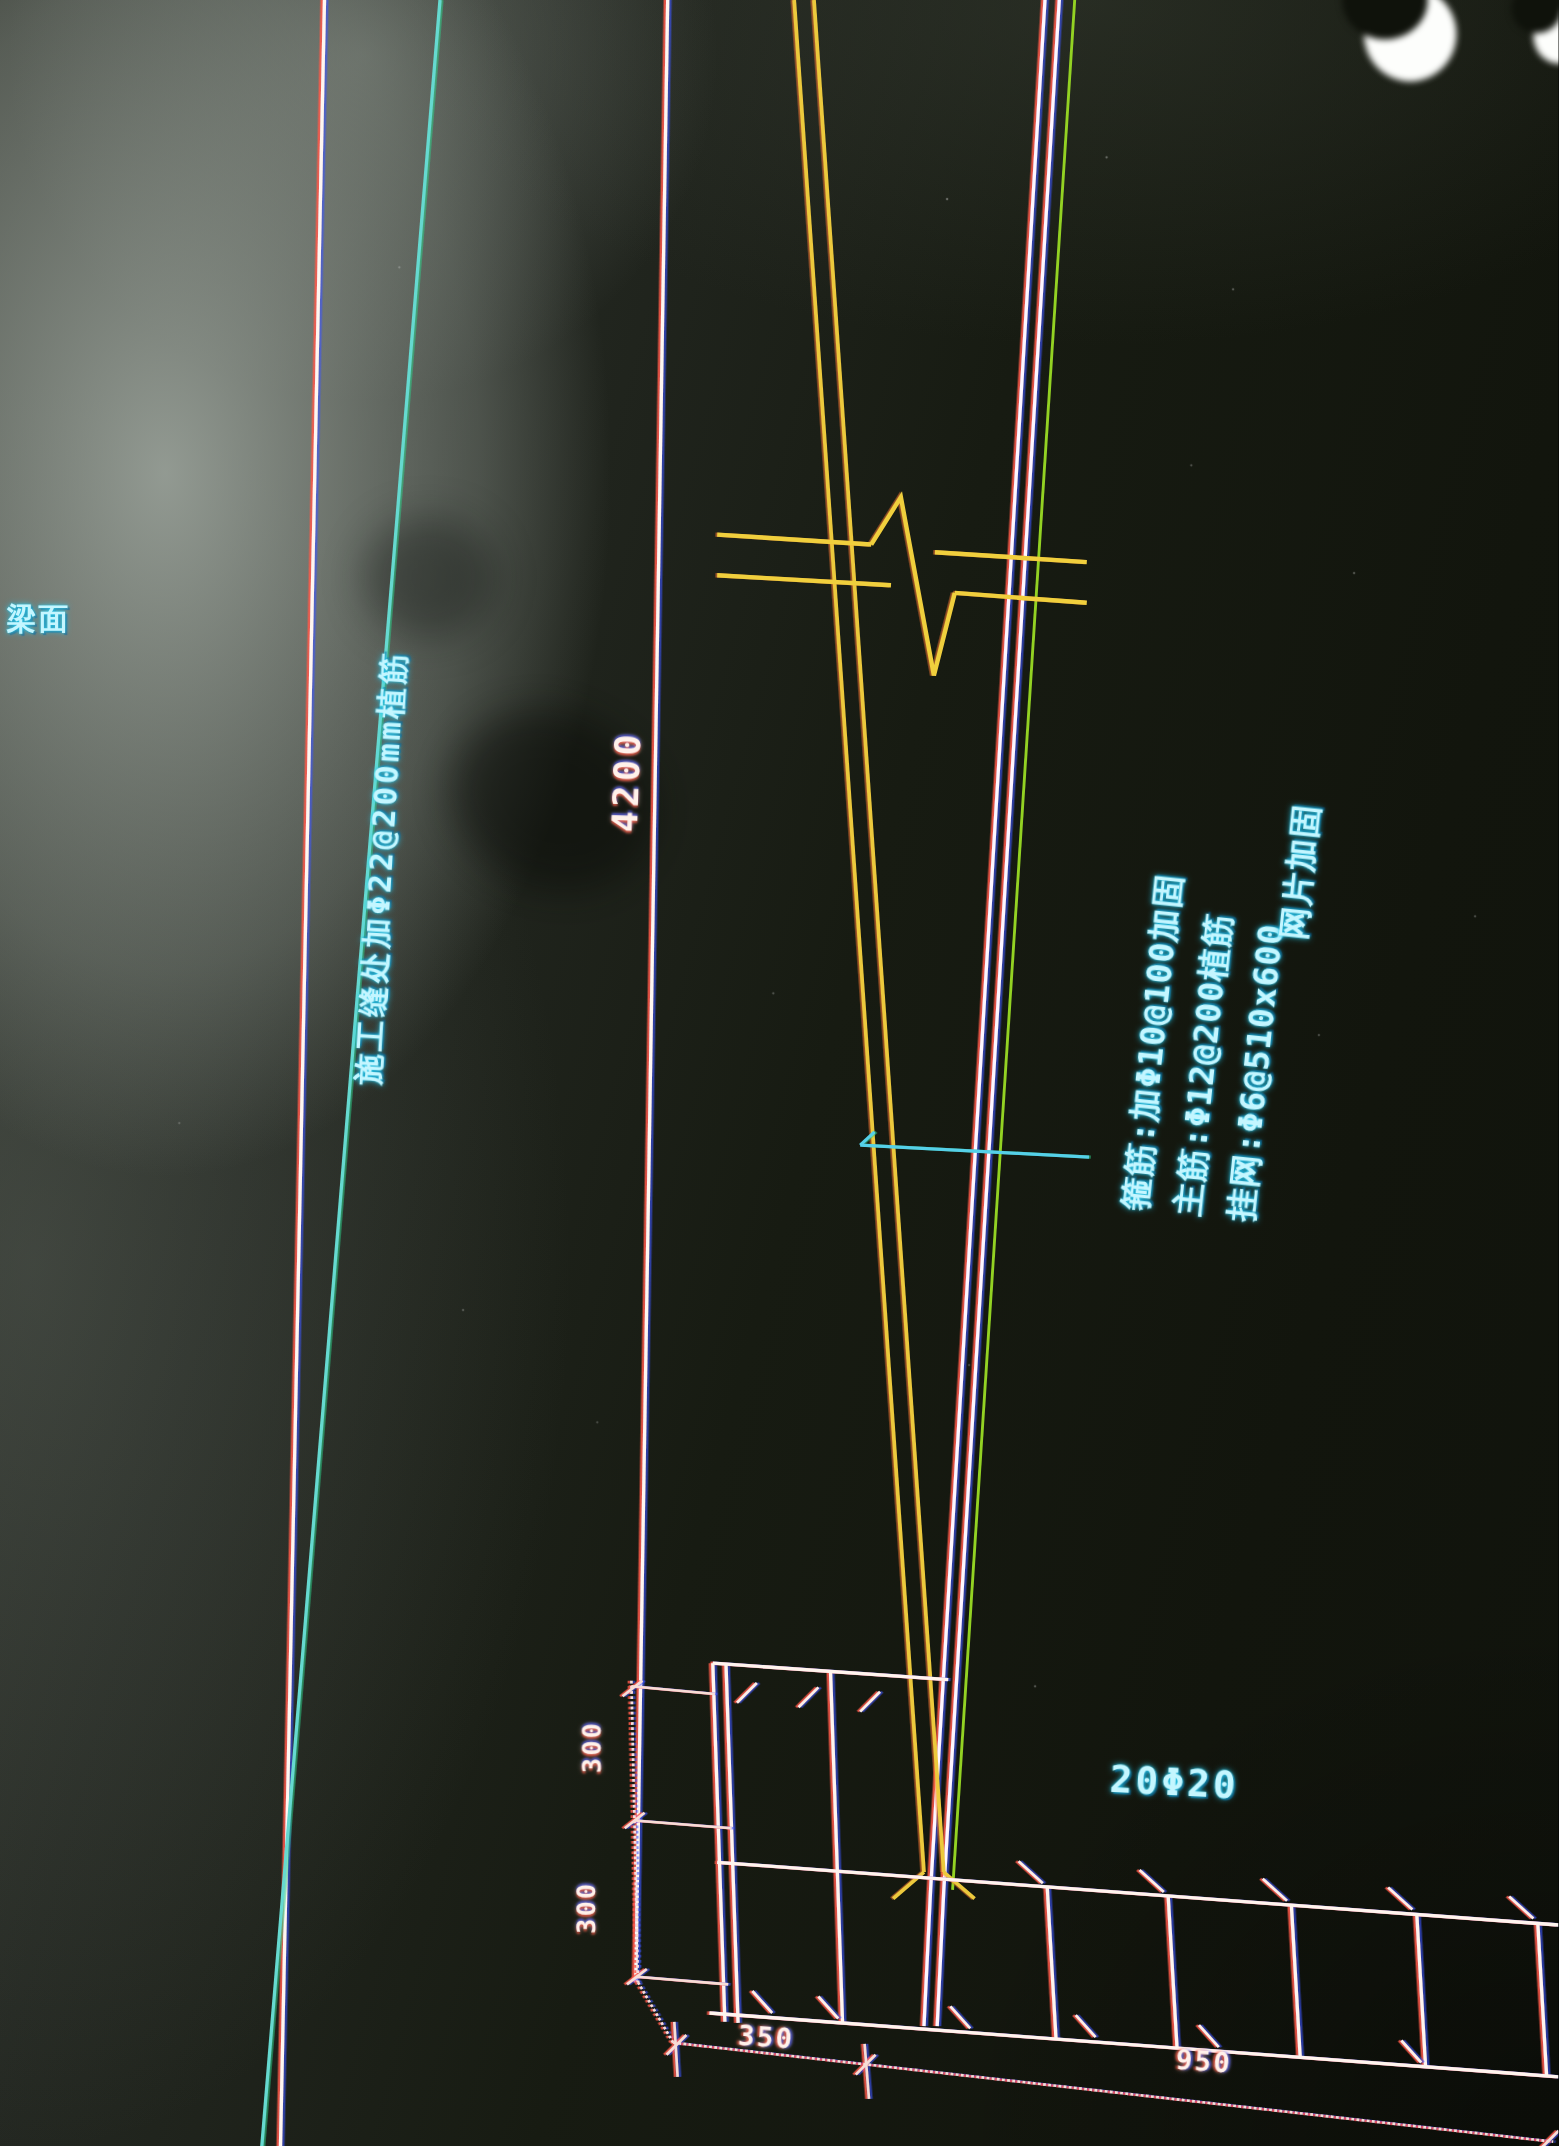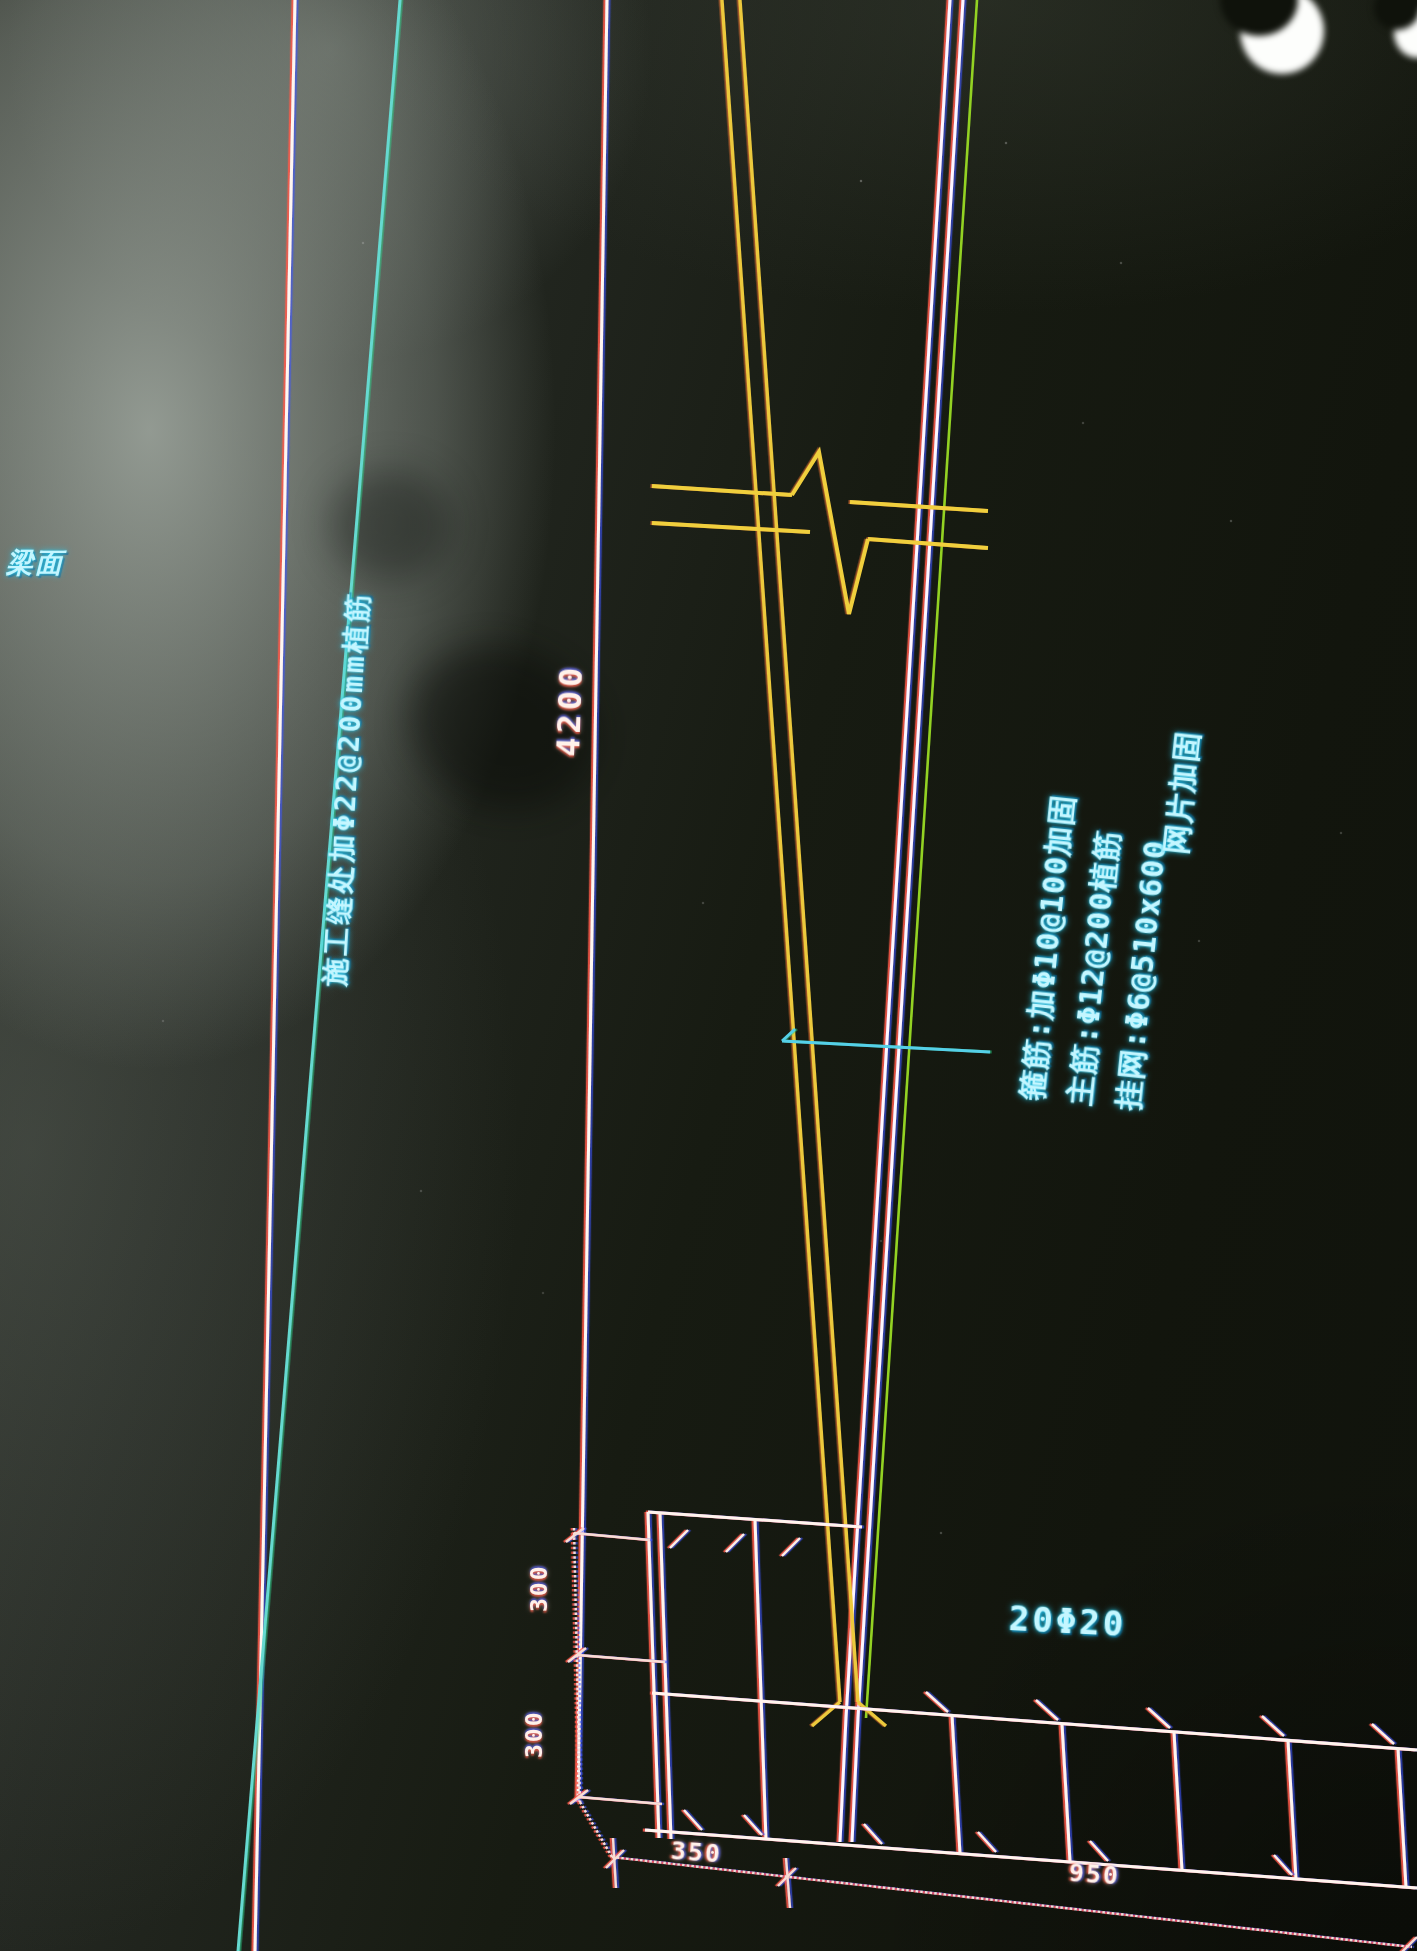--- a/index.html
+++ b/index.html
@@ -141,21 +141,21 @@
       <path d="M613,1838 L616,1888"></path>
       <path d="M786,1858 L790,1908"></path>
     </g>
 
     <g stroke="#55d0e8" stroke-width="3" fill="none" filter="url(#cac)">
       <path d="M782,1041 L990,1052"></path>
       <path d="M782,1041 L795,1029"></path>
     </g>
   </svg>
 
-  <span class="txt cyantxt" style="left:6px;top:545px;font-size:27px;letter-spacing:2px;font-style:italic;">梁面</span>
+  <span class="txt cyantxt" style="left:6px;top:545px;font-size:27px;letter-spacing:2px;">梁面</span>
 
   <span class="txt cyantxt" style="left:316px;top:985px;font-size:28px;letter-spacing:3px;transform:rotate(-86.5deg);">施工缝处加Φ22@200mm植筋</span>
 
   <span class="txt dimtxt" style="left:549px;top:756px;font-size:32px;letter-spacing:4px;transform:rotate(-88deg);">4200</span>
 
   <span class="txt cyantxt" style="left:1012px;top:1098px;font-size:30px;letter-spacing:1px;transform:rotate(-84deg);">箍筋:加Φ10@100加固</span>
   <span class="txt cyantxt" style="left:1060px;top:1103px;font-size:30px;letter-spacing:1px;transform:rotate(-84deg);">主筋:Φ12@200植筋</span>
   <span class="txt cyantxt" style="left:1108px;top:1108px;font-size:30px;letter-spacing:1px;transform:rotate(-84deg);">挂网:Φ6@510x600</span>
   <span class="txt cyantxt" style="left:1156px;top:852px;font-size:30px;letter-spacing:1px;transform:rotate(-84deg);">网片加固</span>
 

